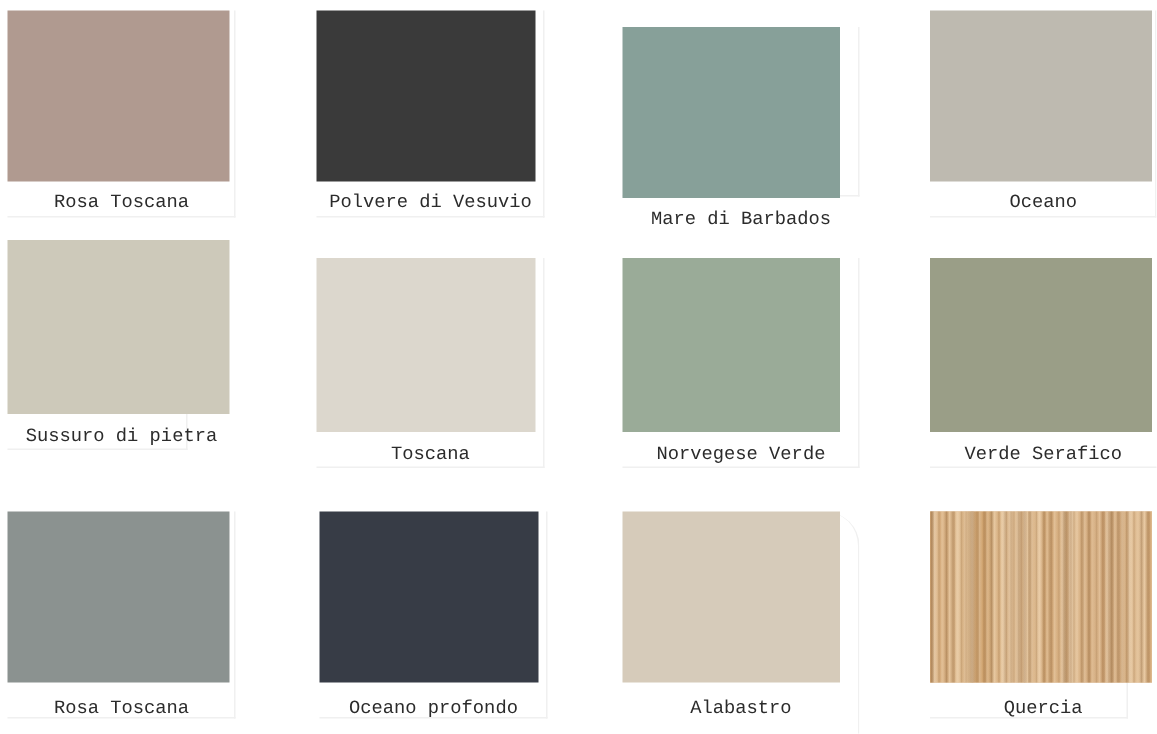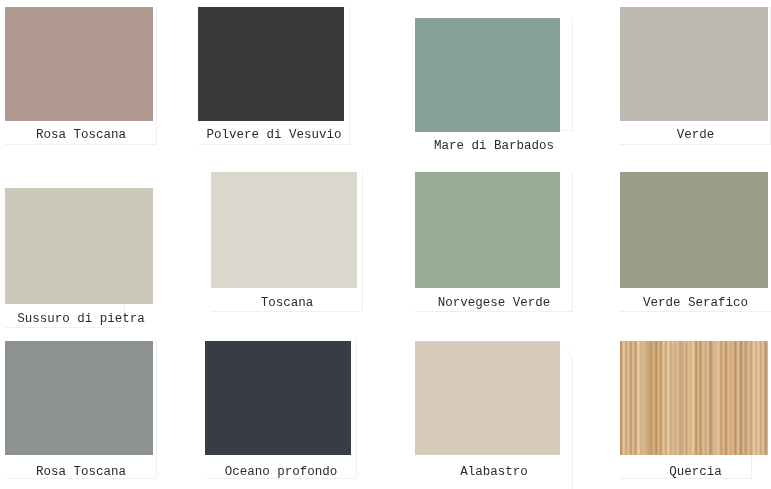--- a/index.html
+++ b/index.html
@@ -85,53 +85,53 @@
   }
 </style>
 </head>
 <body>
 
 <div id="swatch-grid">
     <div class="swatch-card" style="left: 5px; top: 7px; width: 152px; height: 138px;">
       <div class="swatch-chip" style="width: 148px; height: 114px; background-color: rgb(176, 154, 144);"></div>
       <div class="swatch-label" style="top: 122px; width: 152px;">Rosa Toscana</div>
     </div>
-    <div class="swatch-card" style="left: 198px; top: 7px; width: 152px; height: 138px;">
+    <div class="swatch-card" style="left: 211px; top: 7px; width: 152px; height: 138px;">
       <div class="swatch-chip" style="width: 146px; height: 114px; background-color: rgb(58, 58, 58);"></div>
       <div class="swatch-label" style="top: 122px; width: 152px;">Polvere di Vesuvio</div>
     </div>
     <div class="swatch-card" style="left: 415px; top: 18px; width: 158px; height: 113px;">
       <div class="swatch-chip" style="width: 145px; height: 114px; background-color: rgb(135, 160, 153);"></div>
       <div class="swatch-label" style="top: 122px; width: 158px;">Mare di Barbados</div>
     </div>
     <div class="swatch-card" style="left: 620px; top: 7px; width: 151px; height: 138px;">
       <div class="swatch-chip" style="width: 148px; height: 114px; background-color: rgb(190, 186, 176);"></div>
-      <div class="swatch-label" style="top: 122px; width: 151px;">Verde</div>
+      <div class="swatch-label" style="top: 122px; width: 151px;">Oceano</div>
     </div>
-    <div class="swatch-card" style="left: 5px; top: 188px; width: 120px; height: 140px;">
+    <div class="swatch-card" style="left: 5px; top: 160px; width: 120px; height: 140px;">
       <div class="swatch-chip" style="width: 148px; height: 116px; background-color: rgb(205, 201, 186);"></div>
       <div class="swatch-label" style="top: 125px; width: 152px;">Sussuro di pietra</div>
     </div>
     <div class="swatch-card" style="left: 211px; top: 172px; width: 152px; height: 140px;">
       <div class="swatch-chip" style="width: 146px; height: 116px; background-color: rgb(220, 215, 205);"></div>
       <div class="swatch-label" style="top: 125px; width: 152px;">Toscana</div>
     </div>
     <div class="swatch-card" style="left: 415px; top: 172px; width: 158px; height: 140px;">
       <div class="swatch-chip" style="width: 145px; height: 116px; background-color: rgb(154, 171, 152);"></div>
       <div class="swatch-label" style="top: 125px; width: 158px;">Norvegese Verde</div>
     </div>
     <div class="swatch-card" style="left: 620px; top: 172px; width: 170px; height: 140px;">
       <div class="swatch-chip" style="width: 148px; height: 116px; background-color: rgb(154, 158, 135);"></div>
       <div class="swatch-label" style="top: 125px; width: 151px;">Verde Serafico</div>
     </div>
     <div class="swatch-card" style="left: 5px; top: 341px; width: 152px; height: 138px;">
       <div class="swatch-chip" style="width: 148px; height: 114px; background-color: rgb(139, 146, 144);"></div>
       <div class="swatch-label" style="top: 125px; width: 152px;">Rosa Toscana</div>
     </div>
-    <div class="swatch-card" style="left: 205px; top: 341px; width: 152px; height: 138px;">
+    <div class="swatch-card" style="left: 213px; top: 341px; width: 152px; height: 138px;">
       <div class="swatch-chip" style="width: 146px; height: 114px; background-color: rgb(55, 60, 70);"></div>
       <div class="swatch-label" style="top: 125px; width: 152px;">Oceano profondo</div>
     </div>
     <div class="swatch-card" style="left: 415px; top: 341px; width: 158px; height: 174px; border-radius: 23px;">
       <div class="swatch-chip" style="width: 145px; height: 114px; background-color: rgb(214, 203, 186);"></div>
       <div class="swatch-label" style="top: 125px; width: 158px;">Alabastro</div>
     </div>
     <div class="swatch-card" style="left: 620px; top: 341px; width: 132px; height: 138px;">
       <div class="swatch-chip wood-grain" style="width: 148px; height: 114px;"></div>
       <div class="swatch-label" style="top: 125px; width: 151px;">Quercia</div>

